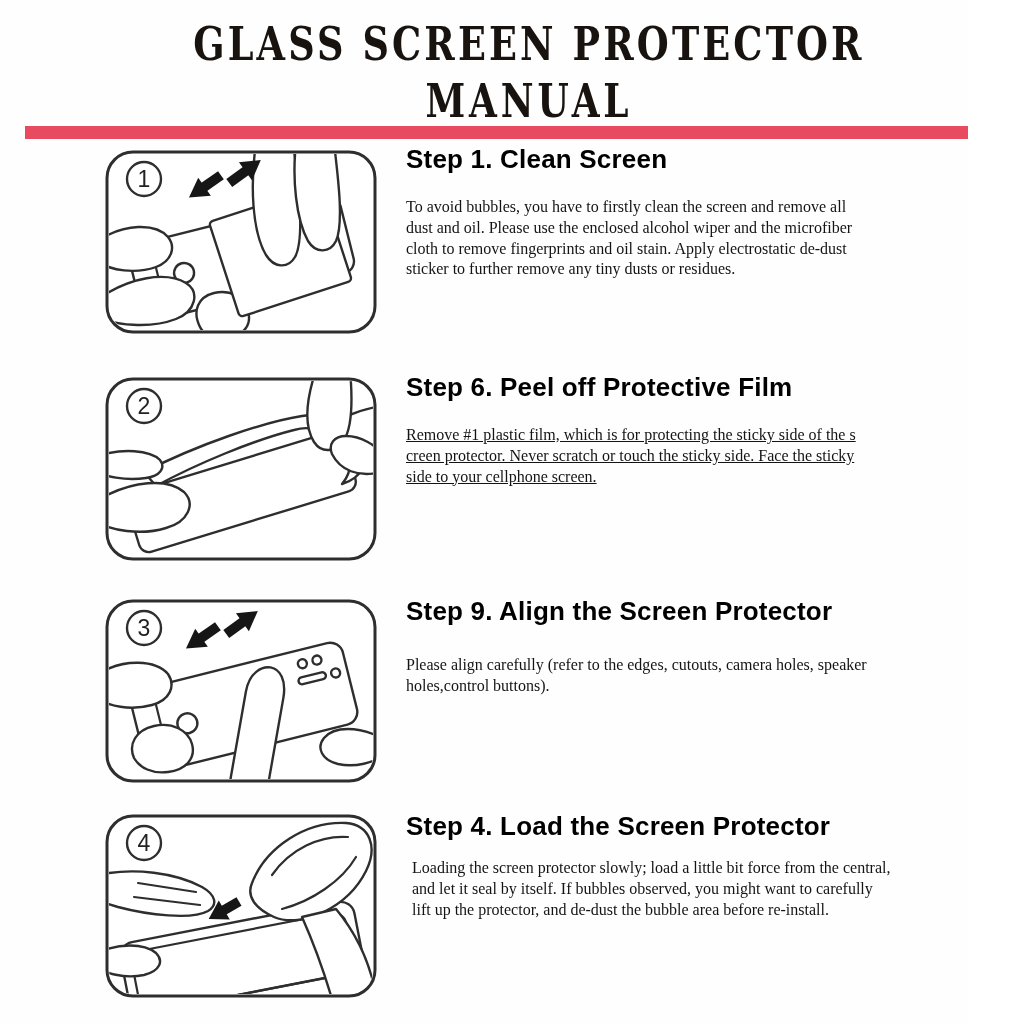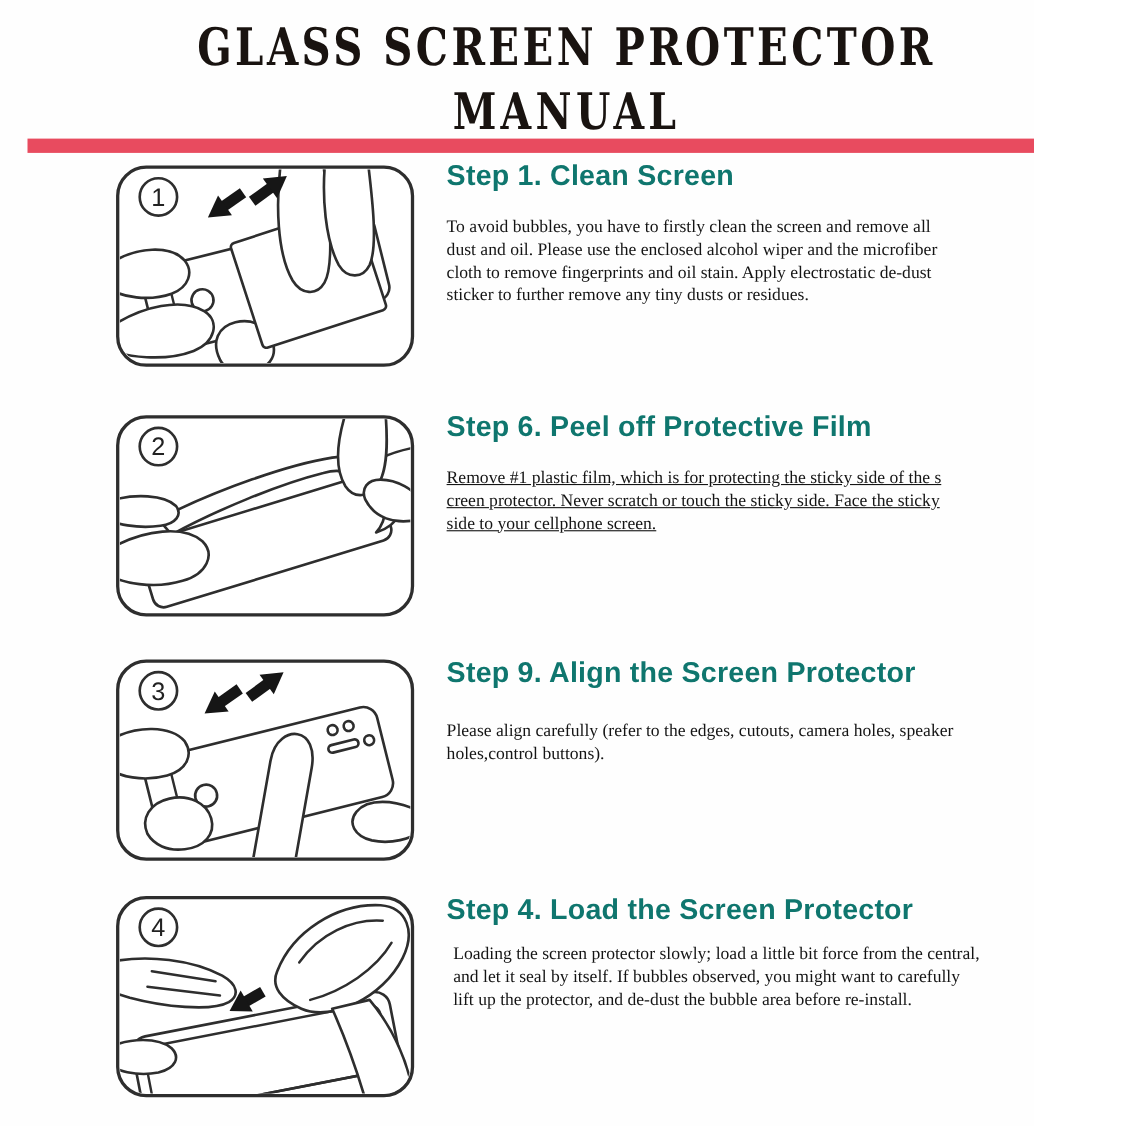--- a/index.html
+++ b/index.html
@@ -1,37 +1,37 @@
 <!DOCTYPE html>
 <html><head>
 <meta charset="utf-8">
 <style>
   html,body { margin:0; padding:0; background:#ffffff; }
   .page {
     position:relative; width:940px; height:1024px; background:#fefefe;
-    font-family:"Liberation Sans", sans-serif; overflow:hidden; color:#1c1c1c;
+    font-family:"Liberation Sans", sans-serif; overflow:hidden; color:#1c1c1c;padding-left:28px;
   }
   .title {
     position:absolute; left:0; right:0; text-align:center;
     font-family:"DejaVu Serif", serif; font-weight:bold; color:#191310;
     white-space:nowrap;
   }
   .title-1 { top:16px;  font-size:47px; letter-spacing:4px; transform:translateX(45px) scaleX(0.78); }
   .title-2 { top:74px;  font-size:46px; letter-spacing:5px; transform:translateX(45px) scaleX(0.78); }
   .divider { position:absolute; top:126px; left:25px; width:981px; height:13px; background:#e84b5f; }
 
   .fig { position:absolute; left:104px; width:274px; height:186px; margin:0; }
   .f1 { top:149px; } .f2 { top:376px; } .f3 { top:598px; } .f4 { top:813px; }
   .fig svg { display:block; width:100%; height:100%; }
 
   .txt { position:absolute; left:406px; width:605px; }
   .t1 { top:143px; } .t2 { top:371px; } .t3 { top:595px; } .t4 { top:810px; }
   .txt h2 {
     margin:0; font-size:26px; line-height:32px; font-weight:bold;
-    color:#0f766e; letter-spacing:0.2px;
+    color:#000000; letter-spacing:0.2px;
   }
   .para {
     margin:0; font-family:"Liberation Serif", serif; font-size:16px;
     line-height:20.8px; color:#141414; white-space:pre;
   }
   .p1 { margin-top:22px; } .p2 { margin-top:22px;text-decoration:underline; }
   .p3 { margin-top:28px; } .p4 { margin-top:16px; margin-left:6px; }
 
   
   .frame { fill:#ffffff; stroke:#2e2e2e; stroke-width:3; }

